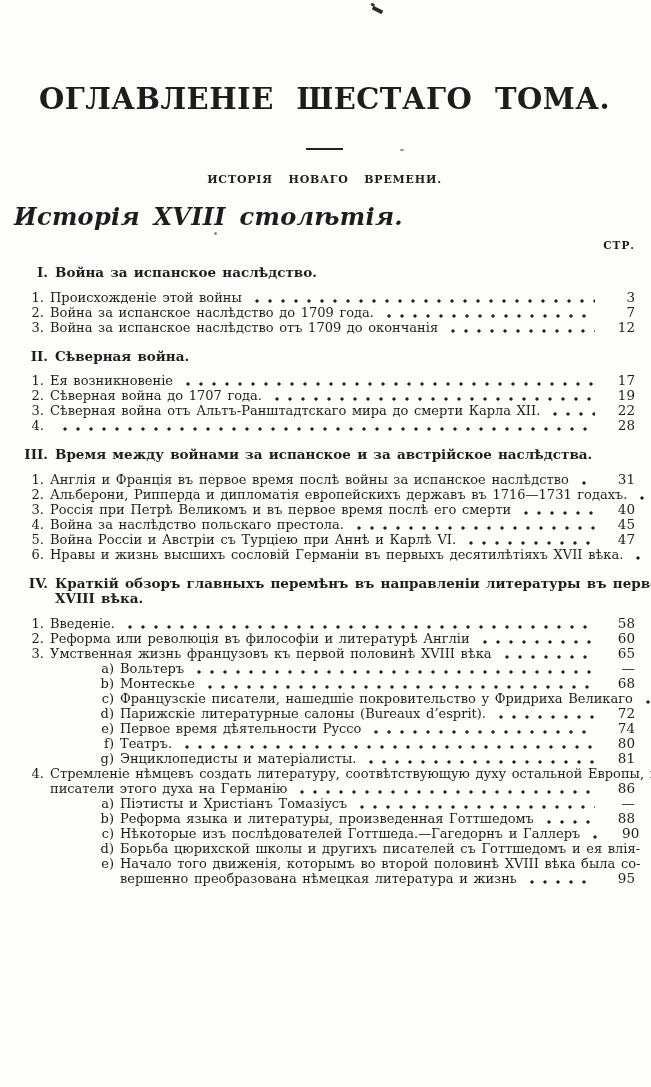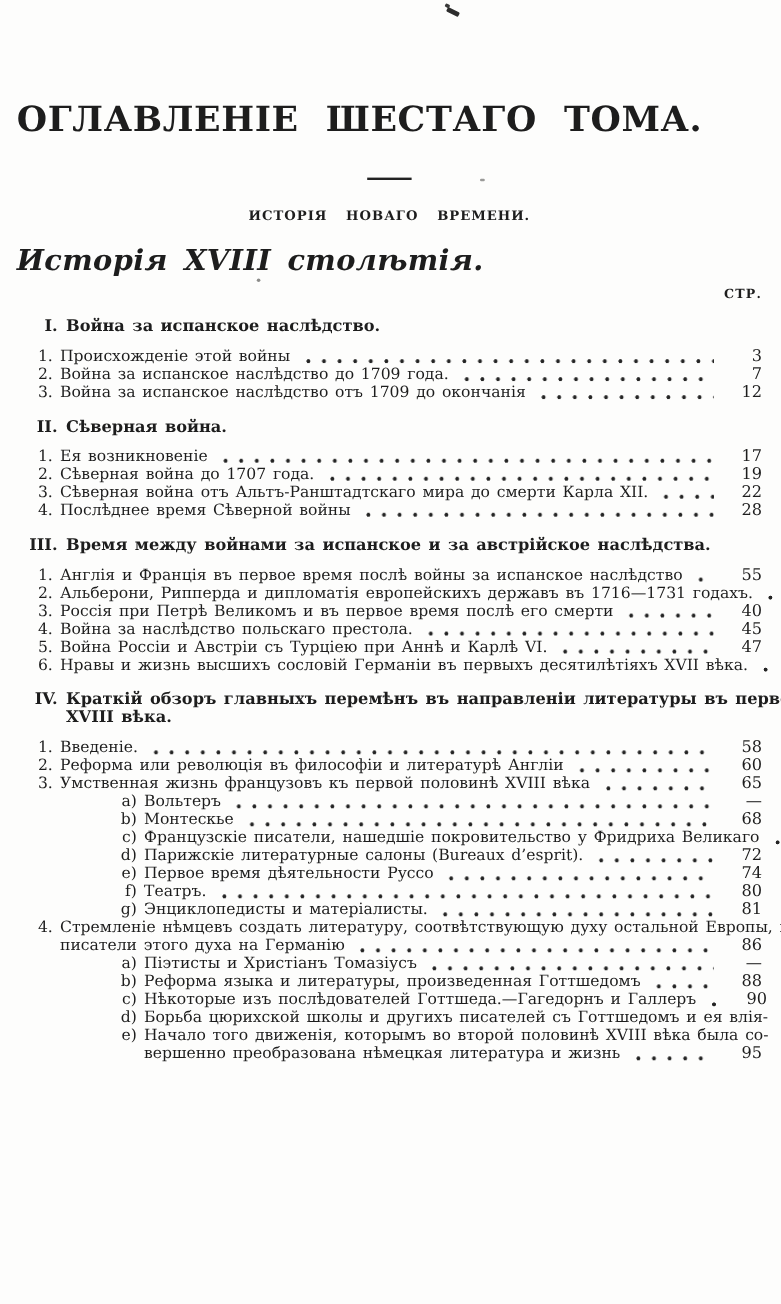--- a/index.html
+++ b/index.html
@@ -28,21 +28,21 @@
   }
   .smudge::after{
     content:""; position:absolute; left:-3px; top:-2px;
     width:4px; height:3px; background:#3a3a3a; border-radius:1px;
   }
   .speck1 { position:absolute; left:400px; top:149px; width:4px; height:2px; background:#9a9a98; border-radius:1px; }
   .speck2 { position:absolute; left:214px; top:232px; width:3px; height:3px; background:#8c8c8a; border-radius:2px; }
 
   .volume-title {
     margin-top:82px;
-    text-align:left;
+    text-align:center;
     font-size:29px; font-weight:bold;
     letter-spacing:0.5px; word-spacing:12px;
     line-height:34px;
     white-space:nowrap;
   }
   .divider {
     width:37px; height:0;
     border-top:2.5px solid #222;
     margin:32px auto 0;
   }
@@ -133,27 +133,27 @@
             <div class="row"><span class="lbl">2.</span><span class="txt">Война за испанское наслѣдство до 1709 года.</span><span class="leader"></span><span class="pg">7</span></div>
             <div class="row"><span class="lbl">3.</span><span class="txt">Война за испанское наслѣдство отъ 1709 до окончанія</span><span class="leader"></span><span class="pg">12</span></div>
           </div>
         </section>
         <section class="toc-section">
           <div class="row head"><span class="lbl">II.</span><span class="txt">Сѣверная война.</span></div>
           <div class="items">
             <div class="row"><span class="lbl">1.</span><span class="txt">Ея возникновеніе</span><span class="leader"></span><span class="pg">17</span></div>
             <div class="row"><span class="lbl">2.</span><span class="txt">Сѣверная война до 1707 года.</span><span class="leader"></span><span class="pg">19</span></div>
             <div class="row"><span class="lbl">3.</span><span class="txt">Сѣверная война отъ Альтъ-Ранштадтскаго мира до смерти Карла XII.</span><span class="leader"></span><span class="pg">22</span></div>
-            <div class="row"><span class="lbl">4.</span><span class="txt">Послѣднее время Сѣверной войны</span><span class="leader"></span><span class="pg">28</span></div>
+            <div class="row"><span class="lbl">4.</span><span class="leader"></span><span class="pg">28</span></div>
           </div>
         </section>
         <section class="toc-section">
           <div class="row head"><span class="lbl">III.</span><span class="txt">Время между войнами за испанское и за австрійское наслѣдства.</span></div>
           <div class="items">
-            <div class="row"><span class="lbl">1.</span><span class="txt">Англія и Франція въ первое время послѣ войны за испанское наслѣдство</span><span class="leader"></span><span class="pg">55</span></div>
+            <div class="row"><span class="lbl">1.</span><span class="txt">Англія и Франція въ первое время послѣ войны за испанское наслѣдство</span><span class="leader"></span><span class="pg">31</span></div>
             <div class="row"><span class="lbl">2.</span><span class="txt">Альберони, Рипперда и дипломатія европейскихъ державъ въ 1716—1731 годахъ.</span><span class="leader"></span></div>
             <div class="row"><span class="lbl">3.</span><span class="txt">Россія при Петрѣ Великомъ и въ первое время послѣ его смерти</span><span class="leader"></span><span class="pg">40</span></div>
             <div class="row"><span class="lbl">4.</span><span class="txt">Война за наслѣдство польскаго престола.</span><span class="leader"></span><span class="pg">45</span></div>
             <div class="row"><span class="lbl">5.</span><span class="txt">Война Россіи и Австріи съ Турціею при Аннѣ и Карлѣ VI.</span><span class="leader"></span><span class="pg">47</span></div>
             <div class="row"><span class="lbl">6.</span><span class="txt">Нравы и жизнь высшихъ сословій Германіи въ первыхъ десятилѣтіяхъ XVII вѣка.</span><span class="leader"></span><span class="pg">49</span></div>
           </div>
         </section>
         <section class="toc-section">
           <div class="row head"><span class="lbl">IV.</span><span class="txt">Краткій обзоръ главныхъ перемѣнъ въ направленіи литературы въ первой половинѣ</span></div>
           <div class="row head"><span class="lbl"></span><span class="txt">XVIII вѣка.</span></div>

